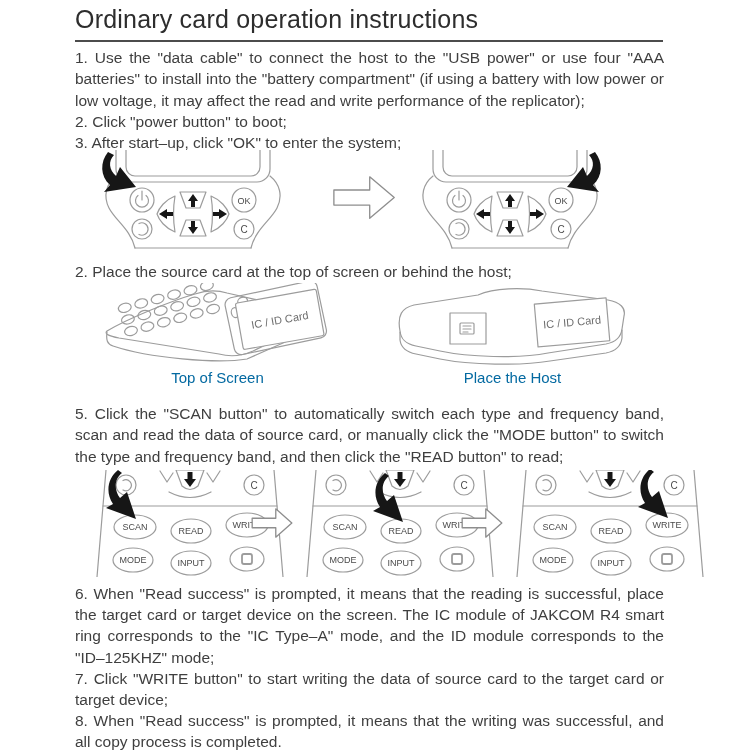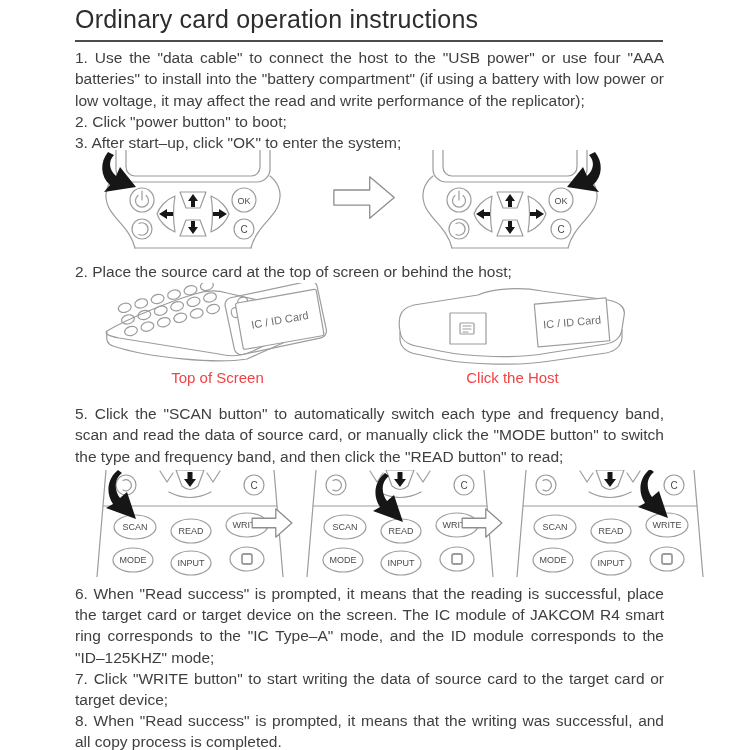--- a/index.html
+++ b/index.html
@@ -5,21 +5,21 @@
   html,body { margin:0; padding:0; background:#fff; }
   .page { position:relative; width:750px; height:750px; background:#ffffff;
           font-family:"Liberation Sans", sans-serif; color:#3f3f3f; overflow:hidden; }
   .title { position:absolute; left:75px; top:5px; font-size:25px; color:#2d2d2d;
            letter-spacing:.2px; font-weight:400; white-space:nowrap; }
   .rule  { position:absolute; left:75px; top:40px; width:588px; height:0;
            border-top:2px solid #4c4c4c; }
   .txt { position:absolute; left:75px; width:589px; font-size:15.5px;
          line-height:21.3px; text-align:justify; color:#3f3f3f; }
   .txt p { margin:0; }
-  .caption { position:absolute; font-size:15px; text-align:center; color:#ef4444; }
+  .caption { position:absolute; font-size:15px; text-align:center; color:#0369a1; }
   svg.fig { position:absolute; overflow:hidden; }
   .sk  { stroke:#9c9c9c; stroke-width:1.2; fill:none; stroke-linecap:round; stroke-linejoin:round; }
   .sk2 { stroke:#8e8e8e; stroke-width:1.4; fill:#ffffff; stroke-linejoin:round; }
   .fw  { fill:#ffffff; }
   .ink { fill:#161616; stroke:none; }
   .btxt { fill:#4a4a4a; font-size:9px; text-anchor:middle; font-family:"Liberation Sans",sans-serif; }
   .btxt2 { fill:#4a4a4a; font-size:10px; text-anchor:middle; font-family:"Liberation Sans",sans-serif; }
   .ctext { fill:#6e6e6e; font-size:11px; text-anchor:middle; font-family:"Liberation Sans",sans-serif; }
 </style>
 </head>
@@ -158,21 +158,21 @@
       <g transform="rotate(-5 181 39)">
         <rect class="fw" x="146" y="18" width="72" height="43" style="stroke:#9c9c9c"></rect>
       </g>
     </g>
     <g transform="rotate(-5 181 39)">
       <text class="ctext" x="182" y="43">IC / ID Card</text>
     </g>
   </svg>
 
   <div class="caption" style="left:95px; top:369px; width:245px">Top of Screen</div>
-  <div class="caption" style="left:390px; top:369px; width:245px">Click the Host</div>
+  <div class="caption" style="left:390px; top:369px; width:245px">Place the Host</div>
 
   <div class="txt" style="top:403px">
     <p>5. Click the "SCAN button" to automatically switch each type and frequency band, scan and read the data of source card, or manually click the "MODE button" to switch the type and frequency band, and then click the "READ button" to read;</p>
   </div>
 
   <svg class="fig" style="left:90px; top:470px;" width="200" height="107" viewBox="0 0 200 107">
     <g class="sk">
       <path d="M16,0 L7,107"></path>
         <path d="M184,0 L193,107"></path>
       <circle cx="36" cy="15" r="10"></circle>

